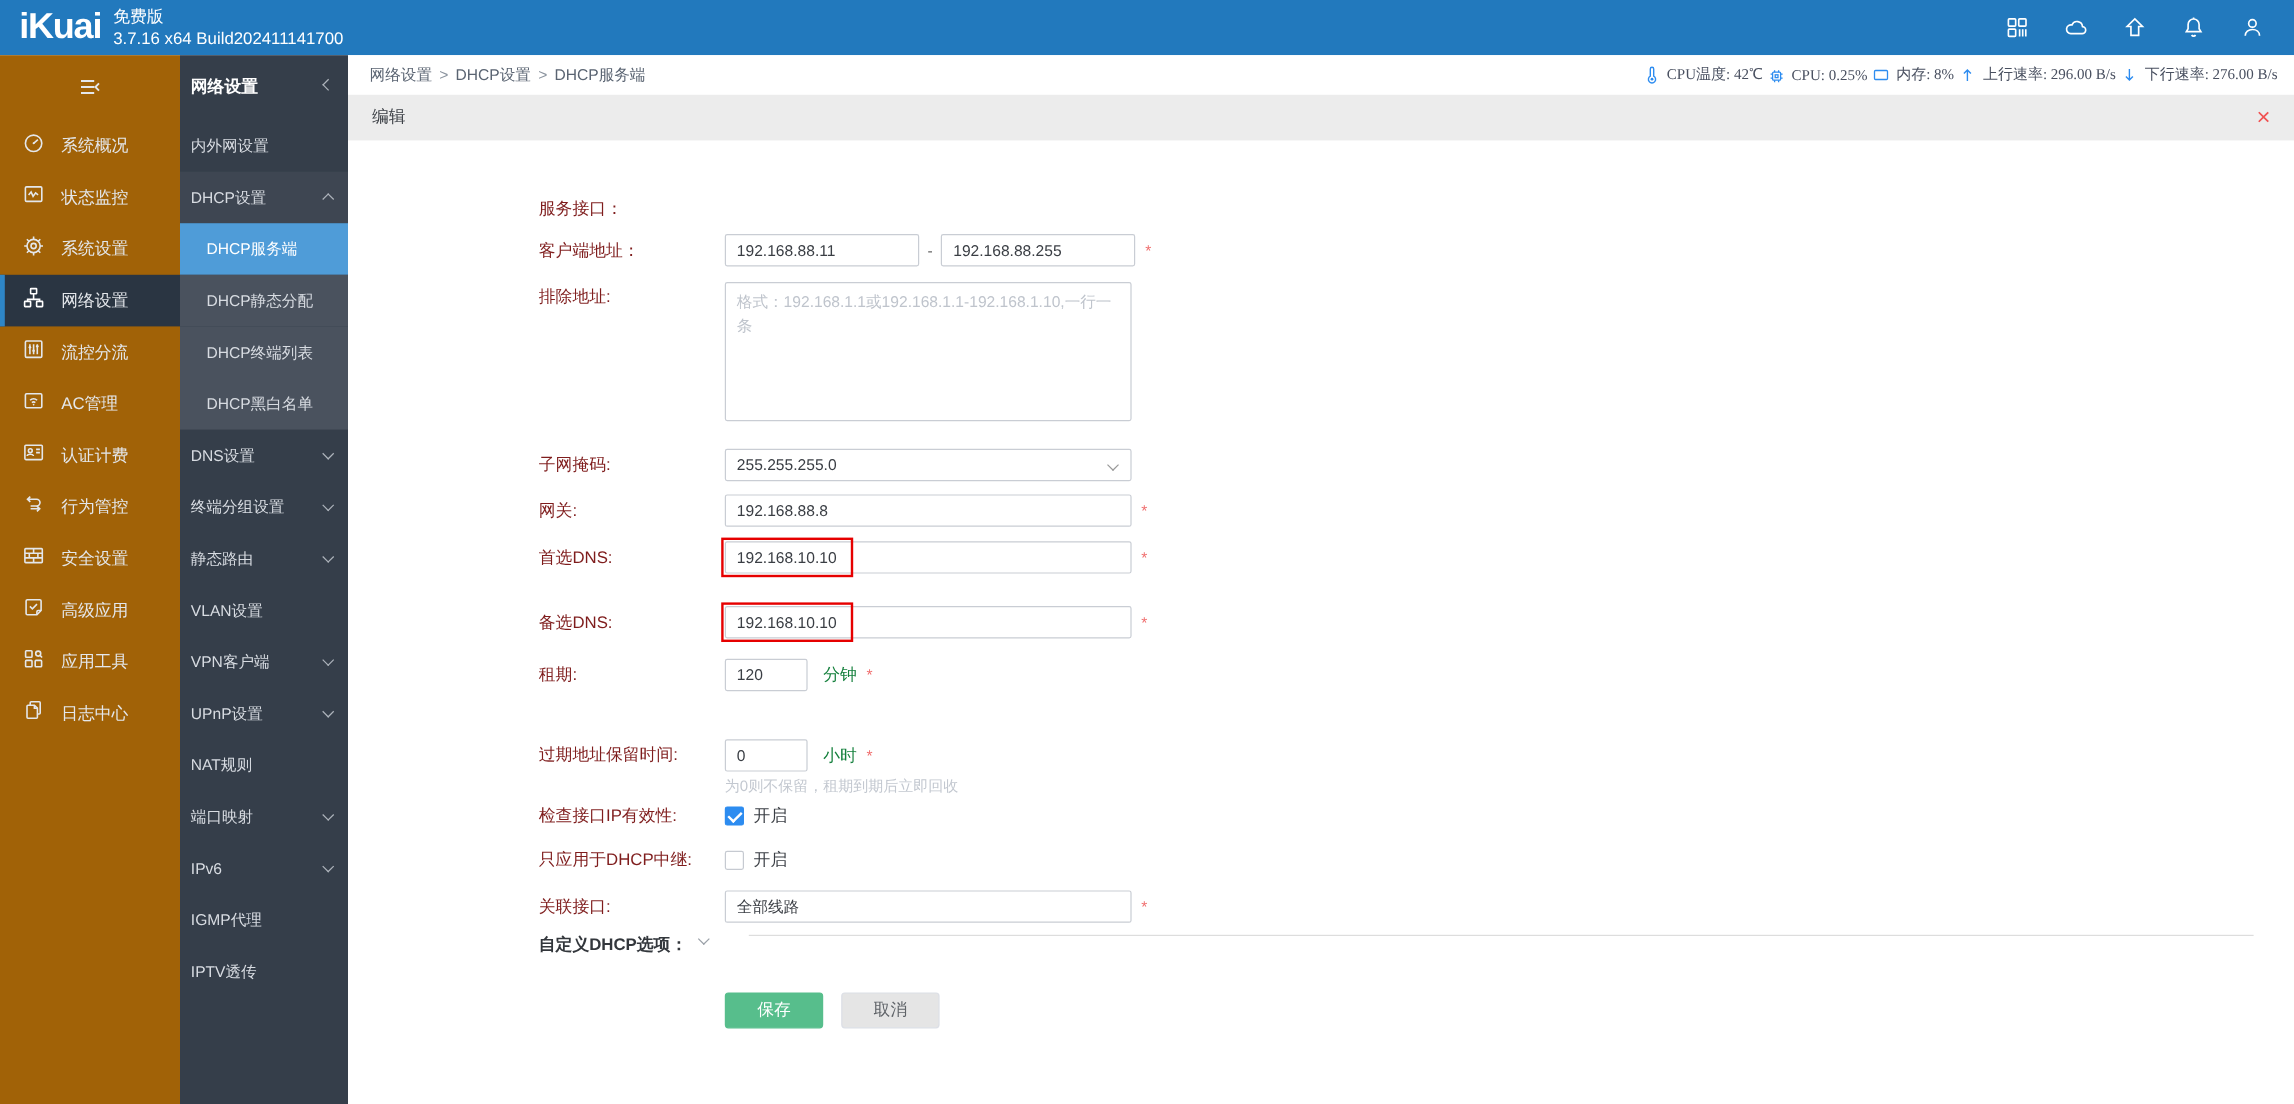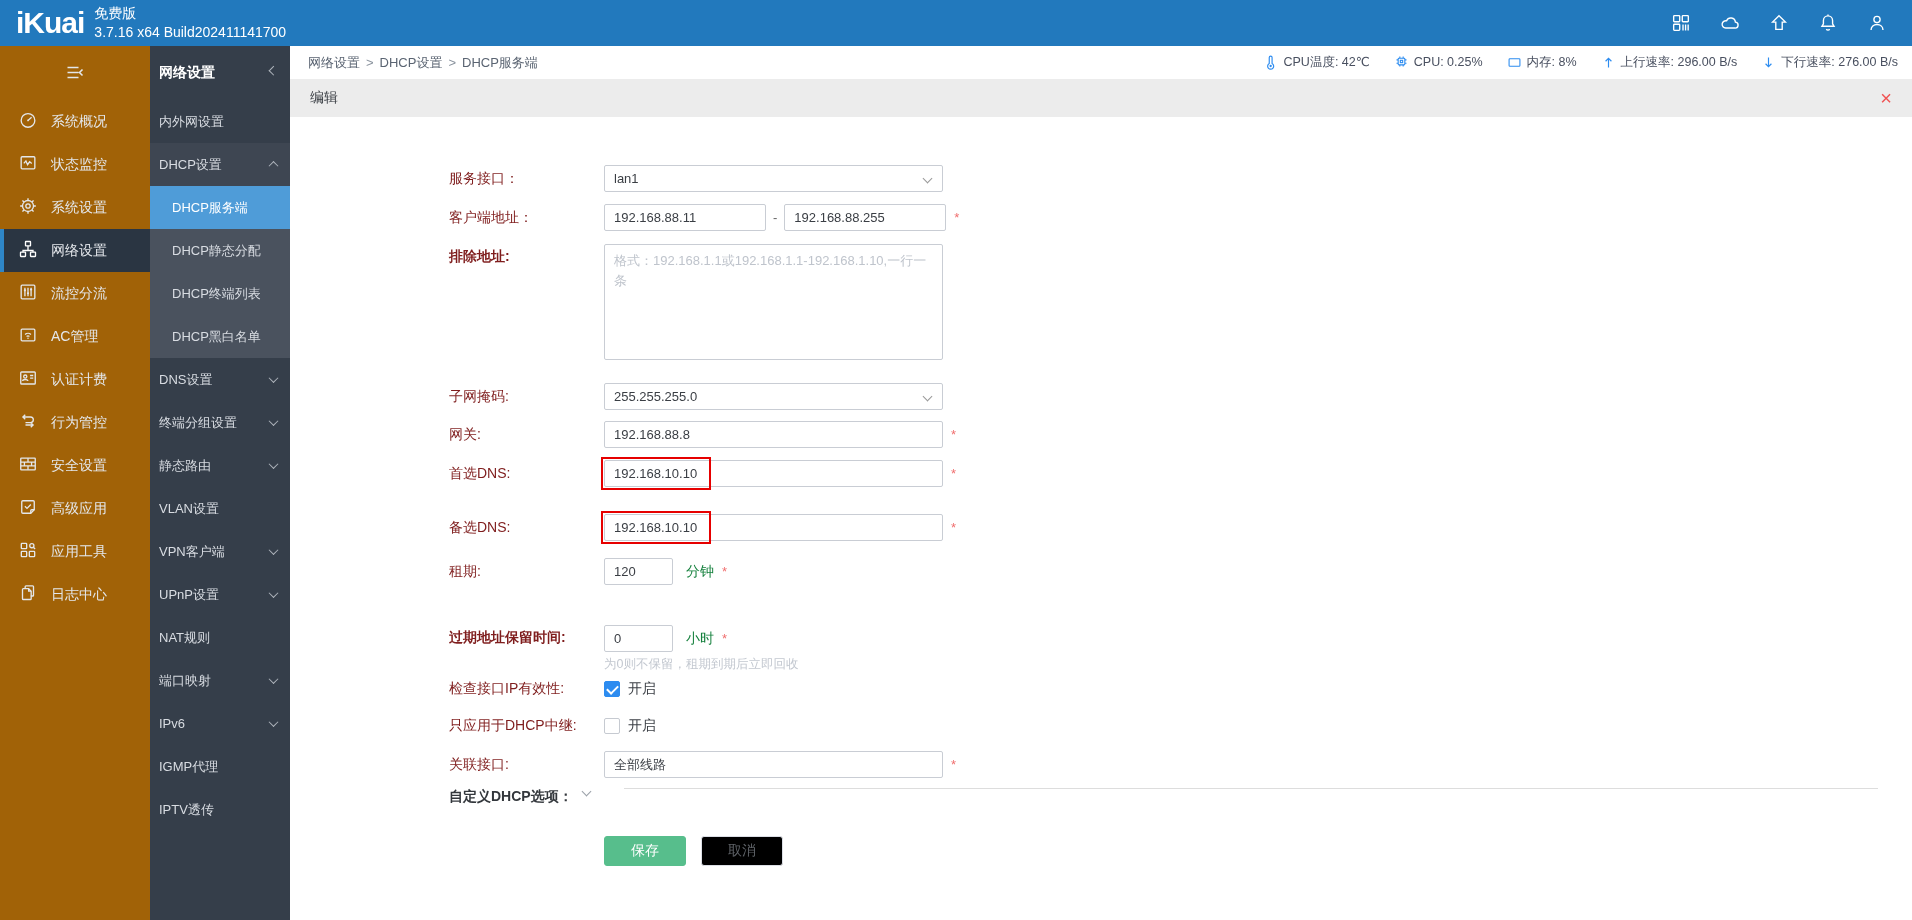--- a/index.html
+++ b/index.html
@@ -38,34 +38,34 @@
     margin-left:auto; flex-shrink:0; }
   .chev.down { transform:rotate(45deg) translate(-1px,-1px); }
   .chev.up   { transform:rotate(-135deg) translate(-1px,-1px); }
   .chev.left { transform:rotate(135deg) translate(-2px,2px); }
 
   
   .main { flex:1; min-width:0; display:flex; flex-direction:column; background:#fff; }
   .crumb-row { height:33px; display:flex; align-items:center; padding:0 14px 0 18px;
     font-size:13px; color:#5A6472; }
   .crumb-sep { color:#8A939E; margin:0 6px; }
-  .status { margin-left:auto; display:flex; align-items:flex-start; gap:24px; font-size:12.5px; color:#495060; }
+  .status { margin-left:auto; display:flex; align-items:flex-end; gap:4px; font-size:12.5px; color:#495060;font-family:Liberation Serif, serif; }
   .s-item { display:flex; align-items:center; gap:5px; white-space:nowrap; }
   .s-item svg { color:#2D8CF0; display:block; }
 
   .panel-header { height:38px; background:#ECECEC; display:flex; align-items:center;
     padding:0 20px; font-size:14px; color:#3A3E44; }
   .close { margin-left:auto; color:#F05252; font-size:20px; line-height:1; cursor:pointer; }
 
   
   .form { padding:48px 0 0 159px; }
   .row { display:flex; align-items:center; margin-bottom:12px; }
   .row .flabel { width:155px; font-size:14px; color:#7f1d1d; flex-shrink:0; }
   .row.top { align-items:flex-start; }
-  .row.top .flabel { padding-top:4px;font-weight:bold; }
+  .row.top .flabel { padding-top:4px; }
 
   .inp { height:27px; border:1px solid #C9CDD4; border-radius:2px; font-size:13px; color:#3A3E44;
     padding:0 9px; background:#fff; font-family:"Liberation Sans","DejaVu Sans",sans-serif; outline:none; }
   .w-lg { width:339px; } .w-sm { width:162px; } .w-xs { width:69px; }
   .selectbox { width:339px; height:27px; border:1px solid #C9CDD4; border-radius:2px; background:#fff;
     display:flex; align-items:center; padding:0 24px 0 9px; font-size:13px; color:#3A3E44;
     position:relative; cursor:pointer; }
   .sel-chev { position:absolute; right:11px; top:9px; width:7px; height:7px;
     border-right:1.5px solid #999; border-bottom:1.5px solid #999; transform:rotate(45deg); }
   .dash { margin:0 7px; color:#666; font-size:13px; }
@@ -89,21 +89,21 @@
   .custom-row { display:flex; margin-top:10px; height:20px; }
   .custom-row .flabel2 { font-size:14px; font-weight:600; color:#33373C; }
   .custom-row .chev2 { width:7px; height:7px; border-right:1.5px solid #9aa0a8;
     border-bottom:1.5px solid #9aa0a8; transform:rotate(45deg); margin-left:10px; cursor:pointer; }
   .divline { flex:1; height:1px; background:#DDDDDD; margin:0 34px; }
 
   .btn-row { margin:28px 0 0 155px; display:flex; gap:15px; }
   .btn { height:30px; width:82px; border-radius:3px; font-size:14px; cursor:pointer;
     font-family:"Liberation Sans","DejaVu Sans",sans-serif; }
   .btn-save { background:#57BE8C; border:1px solid #57BE8C; color:#fff; }
-  .btn-cancel { background:#000000; border:1px solid #DCDFE6; color:#5F6368; }
+  .btn-cancel { background:#e5e5e5; border:1px solid #DCDFE6; color:#5F6368; }
 </style>
 </head>
 <body>
 
 <div class="topbar">
   <div class="logo">iKuai</div>
   <div class="ver-block">
     <div>免费版</div>
     <div>3.7.16 x64 Build202411141700</div>
   </div>
@@ -370,24 +370,20 @@
 
     <div class="panel-header">
       <span>编辑</span>
       <span class="close">×</span>
     </div>
 
     <div class="form">
 
       <div class="row">
         <span class="flabel">服务接口：</span>
-        <div class="selectbox">
-          <span>lan1</span>
-          <span class="sel-chev"></span>
-        </div>
       </div>
 
       <div class="row" style="margin-bottom:13px;">
         <span class="flabel">客户端地址：</span>
         <input class="inp w-sm" value="192.168.88.11" style="">
         <span class="dash">-</span>
         <input class="inp w-sm" value="192.168.88.255" style="">
         <span class="star">*</span>
       </div>
 

